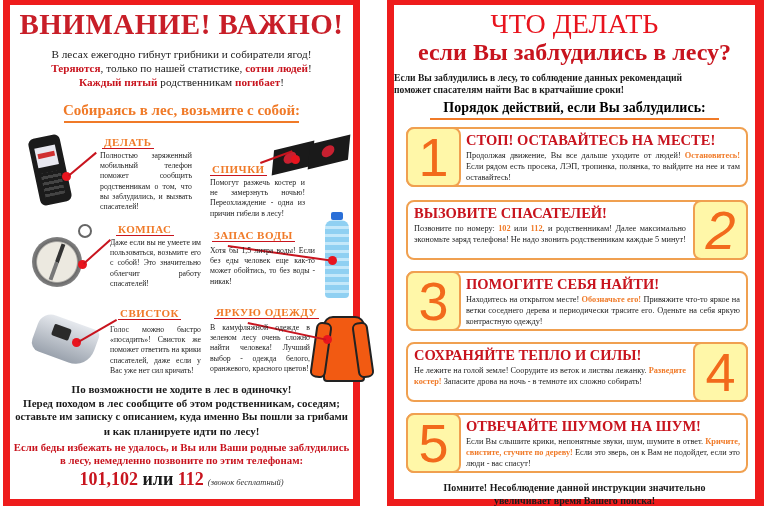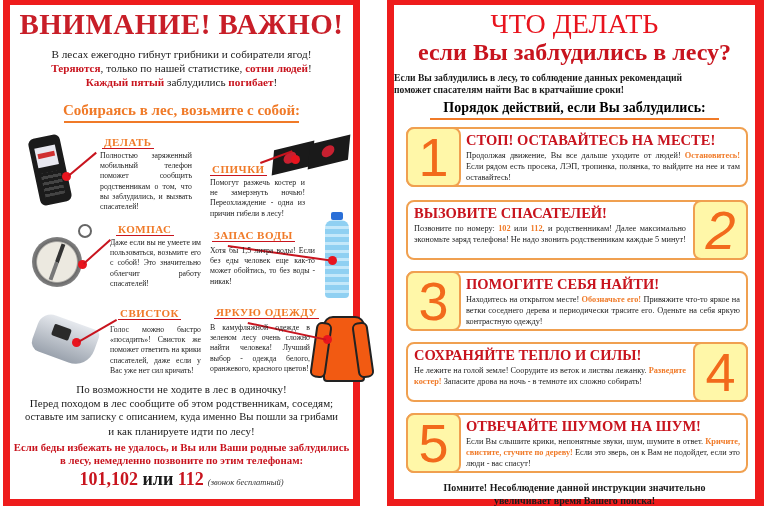--- a/index.html
+++ b/index.html
@@ -12,21 +12,21 @@
   .intro { position:absolute; left:0; right:0; top:42px; text-align:center; font-size:11.2px; line-height:14px; }
   .red { color:#c8141e; font-weight:bold; }
   .bring { position:absolute; left:0; right:0; top:97px; text-align:center; color:#f07a28; font-weight:bold; font-size:15px; }
   .bring-line { position:absolute; left:54px; right:54px; top:116px; height:2px; background:#f07a28; }
 
   .item-head { position:absolute; color:#f07a28; font-weight:bold; font-size:11px; letter-spacing:0.5px; border-bottom:1.5px solid #c8141e; padding:0 2px 0 2px; }
   .item-text { position:absolute; font-size:7.8px; line-height:10.2px; text-align:justify; color:#222; }
   .leader { position:absolute; height:1.5px; background:#c8141e; transform-origin:0 0; }
   .dot { position:absolute; width:9px; height:9px; border-radius:50%; background:#e8141e; }
 
-  .bottom-black { position:absolute; left:0; right:0; top:377px; text-align:center; font-weight:normal; font-size:11px; line-height:14px; }
+  .bottom-black { position:absolute; left:0; right:0; top:377px; text-align:center; font-weight:bold; font-size:11px; line-height:14px; }
   .bottom-red { position:absolute; left:0; right:0; top:436px; text-align:center; font-weight:bold; font-size:10.8px; line-height:13px; color:#c8141e; }
   .phones { position:absolute; left:0; right:0; top:464px; text-align:center; font-weight:bold; font-size:18px; }
   .phones .num { color:#c8141e; }
   .phones .sep { color:#1a1a1a; }
   .phones .free { font-size:8.5px; font-style:italic; font-weight:normal; color:#333; margin-left:4px; }
 
   
   .title-right1 { position:absolute; left:0; right:0; top:3px; text-align:center; color:#e8141e; font-size:28px; }
   .title-right2 { position:absolute; left:0; right:0; top:34px; text-align:center; color:#c8141e; font-weight:bold; font-size:24px; }
   .sub-right { position:absolute; left:0; right:0; top:67px; font-weight:bold; font-size:9.6px; line-height:12px; }
@@ -50,21 +50,21 @@
 </style>
 </head>
 <body>
 
 <div id="left" class="poster">
   <div class="title-left">ВНИМАНИЕ! ВАЖНО!</div>
 
   <div class="intro">
     <div>В лесах ежегодно гибнут грибники и собиратели ягод!</div>
     <div><span class="red">Теряются</span><span>, только по нашей статистике, </span><span class="red">сотни людей</span><span>!</span></div>
-    <div><span class="red">Каждый пятый</span><span> заблудились </span><span class="red">погибает</span><span>!</span></div>
+    <div><span class="red">Каждый пятый</span><span> родственникам </span><span class="red">погибает</span><span>!</span></div>
   </div>
 
   <div class="bring">Собираясь в лес, возьмите с собой:</div>
   <div class="bring-line"></div>
 
   <div style="position:absolute;left:24px;top:131px;width:32px;height:68px;background:#1b1b1b;border-radius:6px;transform:rotate(-12deg);">
     <div style="position:absolute;left:5px;top:10px;width:21px;height:20px;background:#e8e8f0;">
         <div style="margin:6px 2px;height:5px;background:#d03030;"></div>
       </div>
     <div style="position:absolute;left:6px;top:36px;width:20px;height:24px;background:repeating-linear-gradient(0deg,#444 0 3px,#1b1b1b 3px 6px);"></div>

